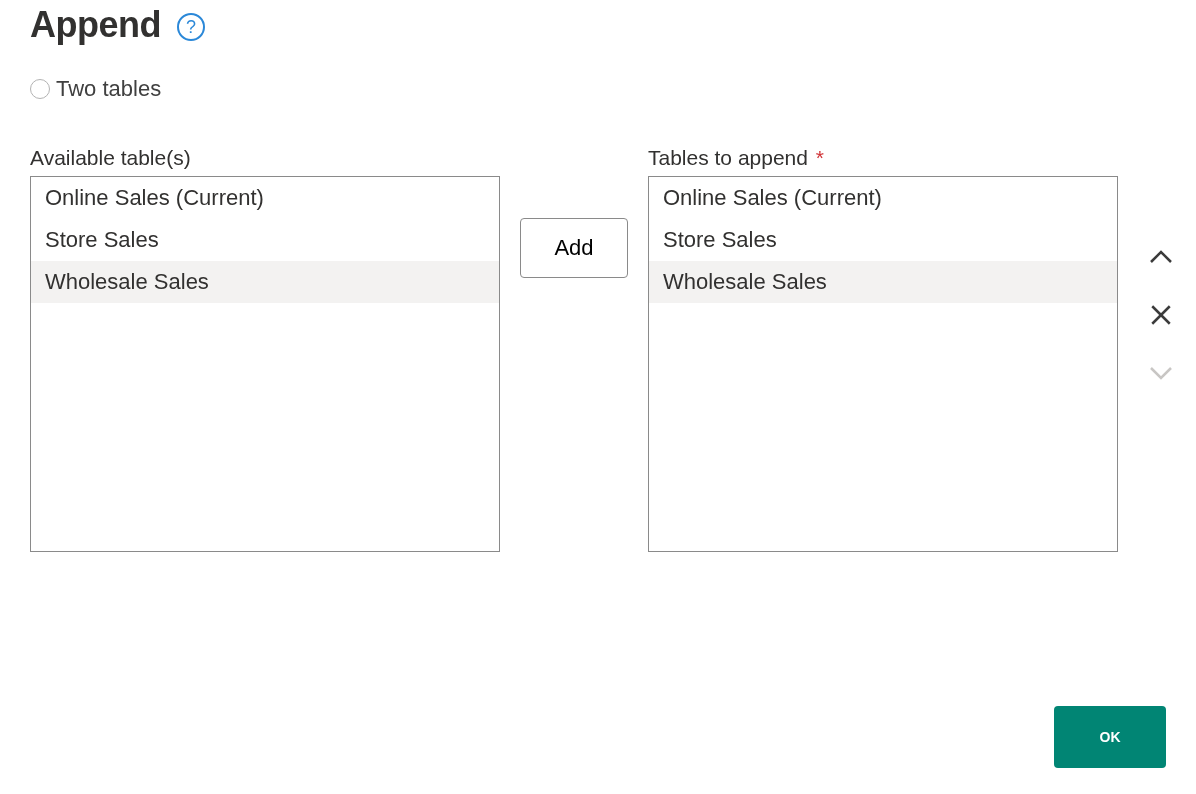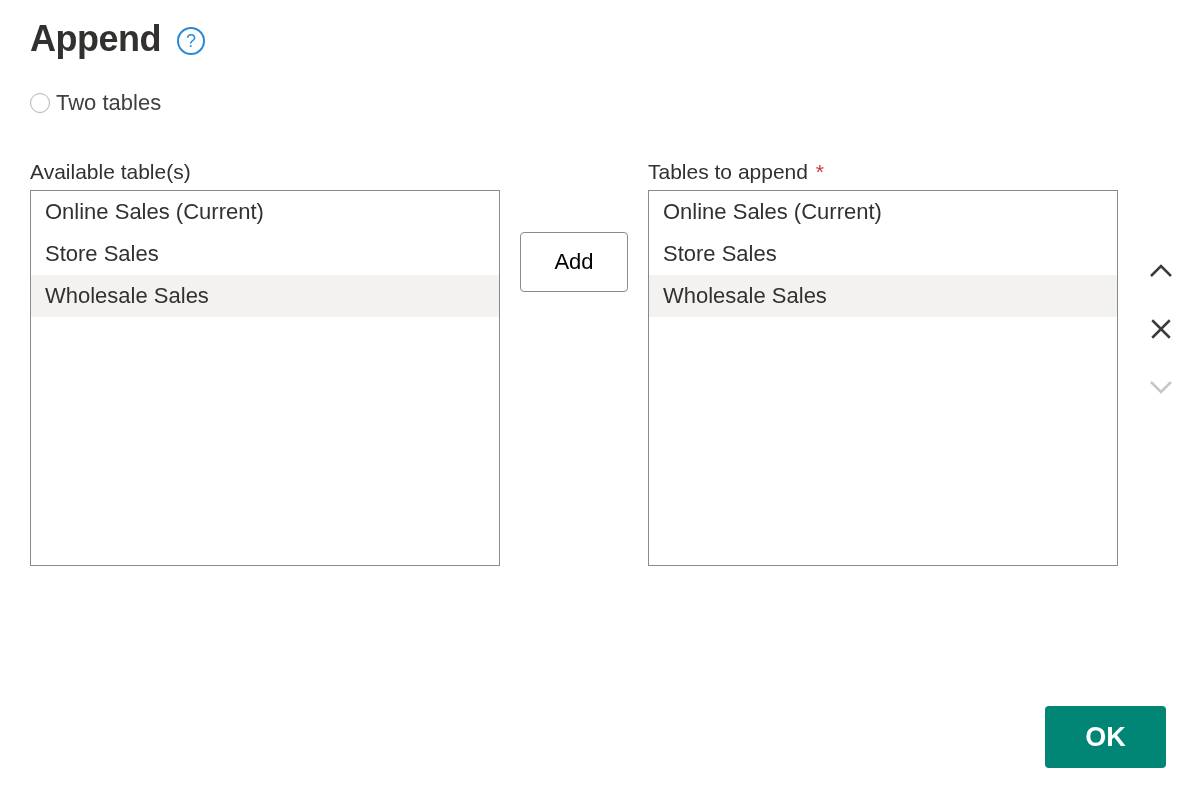--- a/index.html
+++ b/index.html
@@ -6,21 +6,21 @@
   html, body {
     margin: 0;
     padding: 0;
     width: 1196px;
     height: 794px;
     font-family: "Segoe UI", Arial, sans-serif;
     color: #323130;
     background: #fff;
   }
   .dialog {
-    padding: 18px 30px 30px 30px;
+    padding: 4px 30px 30px 30px;
     width: 100%;
     height: 100%;
     position: relative;
   }
   .title-row {
     display: flex;
     align-items: center;
     gap: 16px;
   }
   .title {
@@ -146,23 +146,23 @@
     right: 30px;
     bottom: 26px;
     display: flex;
     gap: 24px;
   }
   .btn-primary {
     background: #018574;
     color: #fff;
     border: none;
     border-radius: 4px;
-    font-size: 27px;
+    font-size: 14px;
     font-weight: 600;
-    width: 121px;
+    width: 112px;
     height: 62px;
     cursor: pointer;
   }
   .btn-secondary {
     background: #fff;
     color: #323130;
     border: 1px solid #8a8a8a;
     border-radius: 4px;
     font-size: 21px;
     width: 136px;

